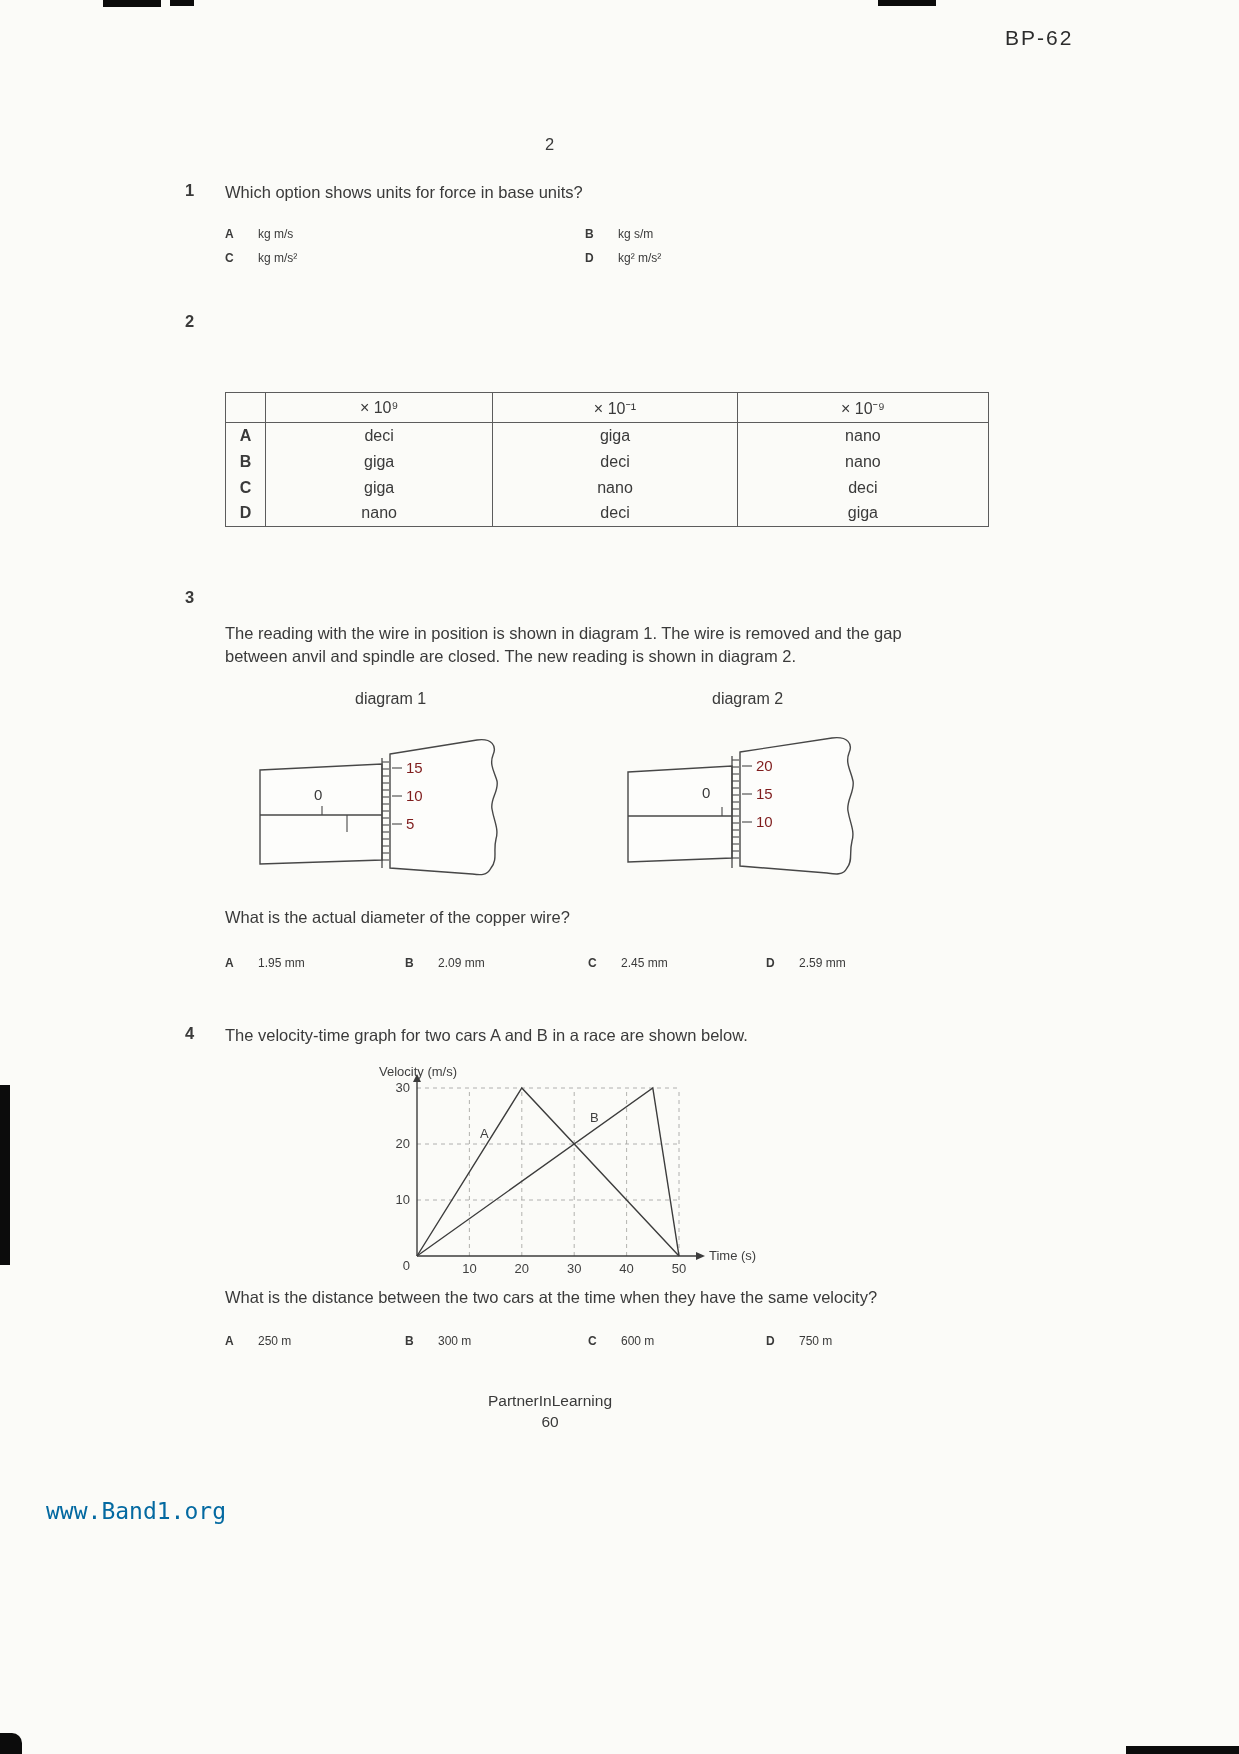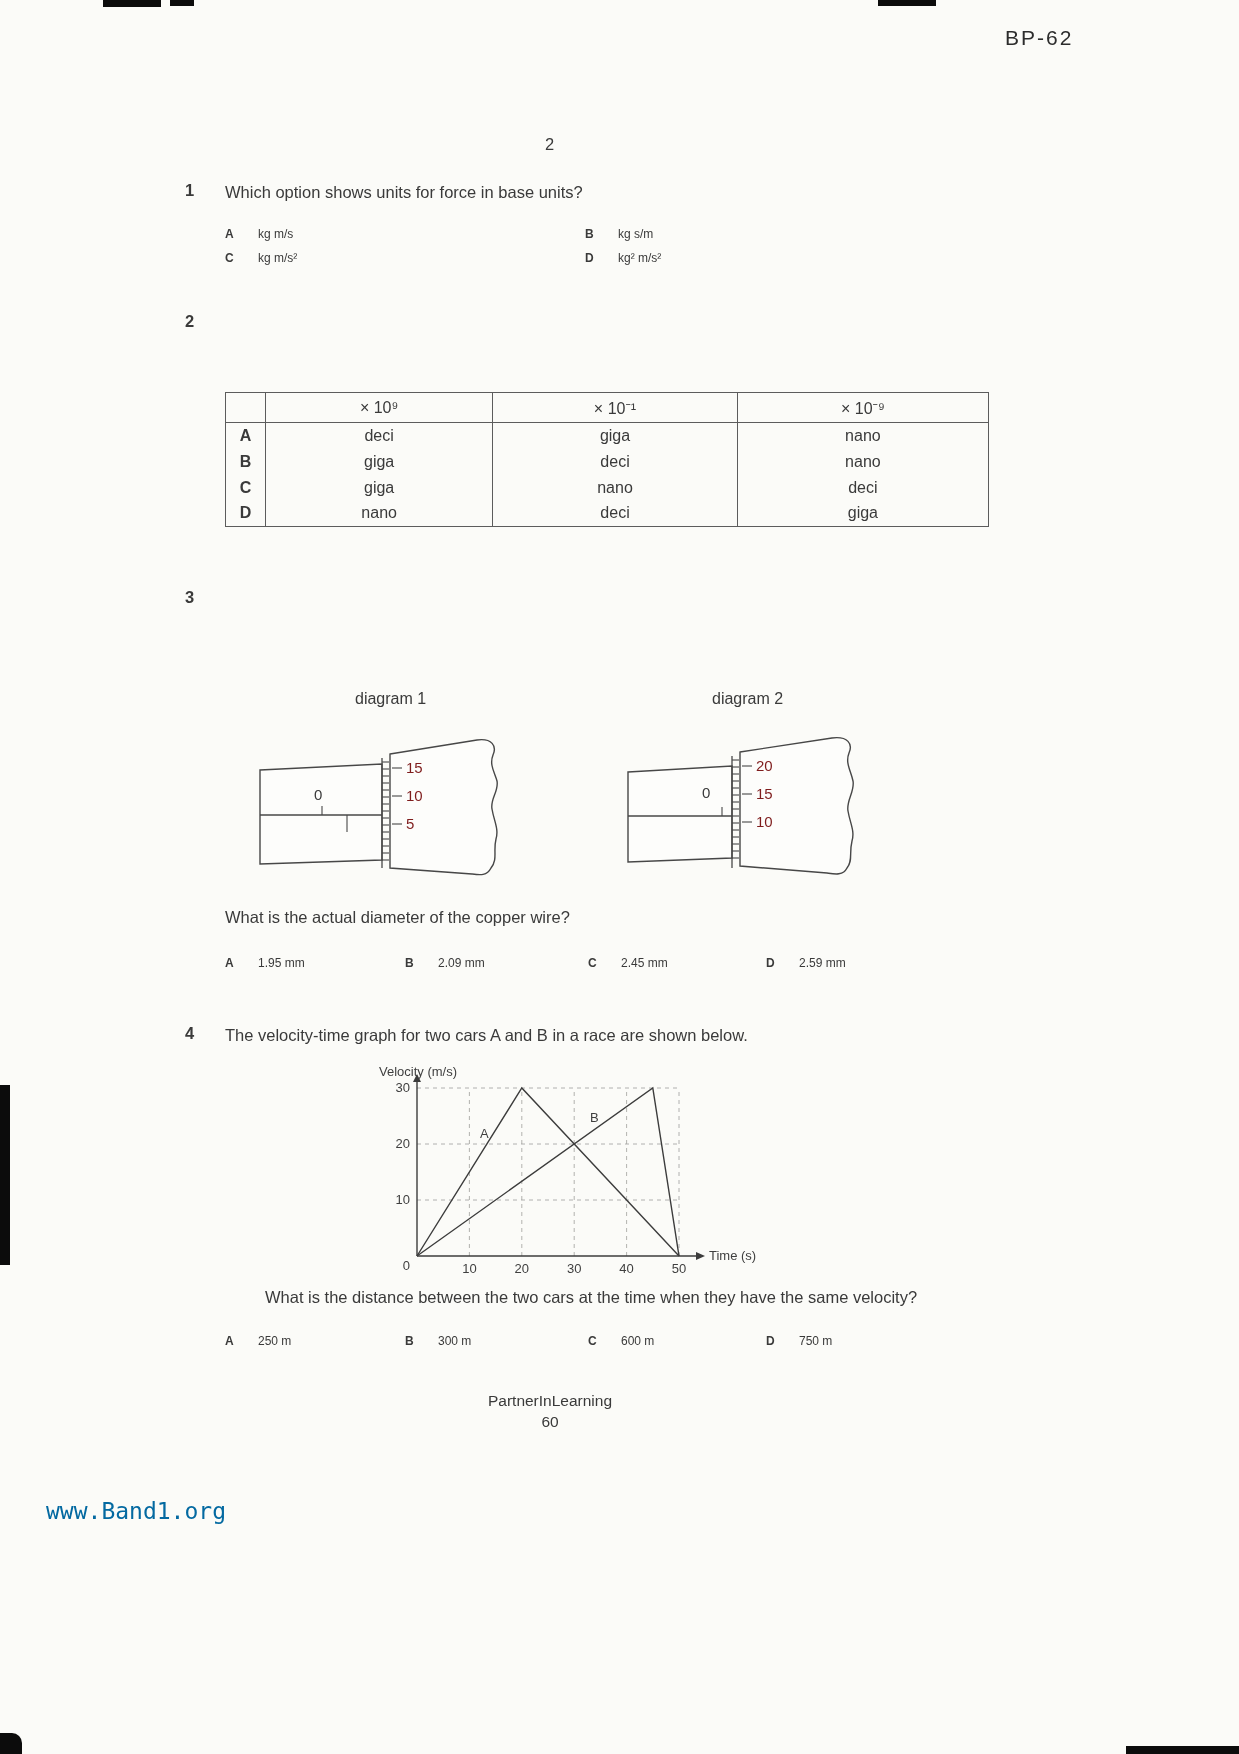--- a/index.html
+++ b/index.html
@@ -122,20 +122,21 @@
       <tr>
         <td class="rowlabel">D</td>
         <td>nano</td>
         <td>deci</td>
         <td>giga</td>
       </tr>
     </tbody>
   </table>
 
   <div class="abs qnum" style="left:185px;top:588px;">3</div>
+  <div class="abs qpara" style="left:225px;top:622px;width:712px;">The reading with the wire in position is shown in diagram 1. The wire is removed and the gap between anvil and spindle are closed. The new reading is shown in diagram 2.</div>
 
   <div class="abs caption" style="left:355px;top:690px;">diagram 1</div>
   <div class="abs caption" style="left:712px;top:690px;">diagram 2</div>
 
   <div class="abs mdiagram" style="left:252px;top:728px;">
     <svg width="290" height="155" viewBox="0 0 290 155">
       <path class="sk" d="M8,42 L130,36 L130,132 L8,136 Z"></path>
       <path class="sk" d="M138,26 L225,12 C240,10 245,18 241,27 C237,37 243,45 245,53 C247,63 238,71 240,81 C242,93 247,101 244,111 C241,123 246,131 239,140 C235,148 228,147 220,146 L138,140 Z"></path>
       <line class="skline" x1="8" y1="87" x2="130" y2="87"></line>
       <line class="sktick" x1="70" y1="87" x2="70" y2="78"></line>
@@ -241,21 +242,21 @@
         <text class="tick" text-anchor="end" x="48" y="208">0</text>
         <polyline class="series" points="55,194 159.8,26 317,194"></polyline>
         <polyline class="series" points="55,194 290.8,26 317,194"></polyline>
         <text class="ann" x="117.88" y="76.4">A</text>
         <text class="ann" x="227.92000000000002" y="59.599999999999994">B</text>
         <text class="tick" x="17" y="14">Velocity (m/s)</text>
         <text class="tick" x="347" y="198">Time (s)</text>
       </svg>
   </div>
 
-  <div class="abs qtext" style="left:225px;top:1286px;margin-left:40px;">What is the distance between the two cars at the time when they have the same velocity?</div>
+  <div class="abs qtext" style="left:225px;top:1286px;">What is the distance between the two cars at the time when they have the same velocity?</div>
 
   <div class="abs opt" style="left:225px;top:1334px;">
     <span class="olabel">A</span><span class="oval">250 m</span>
   </div>
   <div class="abs opt" style="left:405px;top:1334px;">
     <span class="olabel">B</span><span class="oval">300 m</span>
   </div>
   <div class="abs opt" style="left:588px;top:1334px;">
     <span class="olabel">C</span><span class="oval">600 m</span>
   </div>

